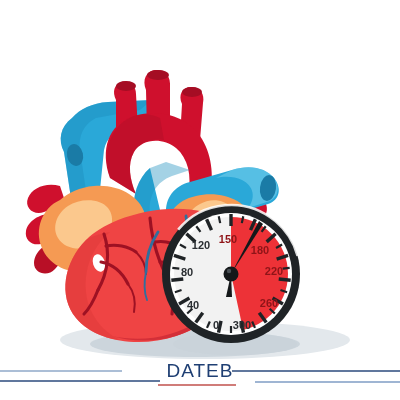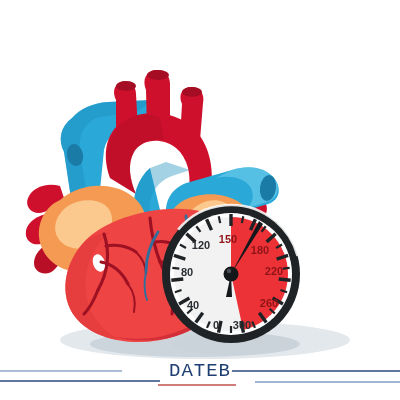--- a/index.html
+++ b/index.html
@@ -22,21 +22,21 @@
     top: 355px;
     width: 400px;
     height: 45px;
   }
   #brandtext {
     position: absolute;
     left: 0;
     top: 360px;
     width: 400px;
     text-align: center;
-    font-family: Liberation Mono, monospace;
+    font-family: Liberation Sans, sans-serif;
     font-size: 19px;
     font-weight: 400;
     letter-spacing: 1px;
     color: #1f3f73;
     line-height: 22px;
     user-select: none;
   }
 </style>
 </head>
 <body>

